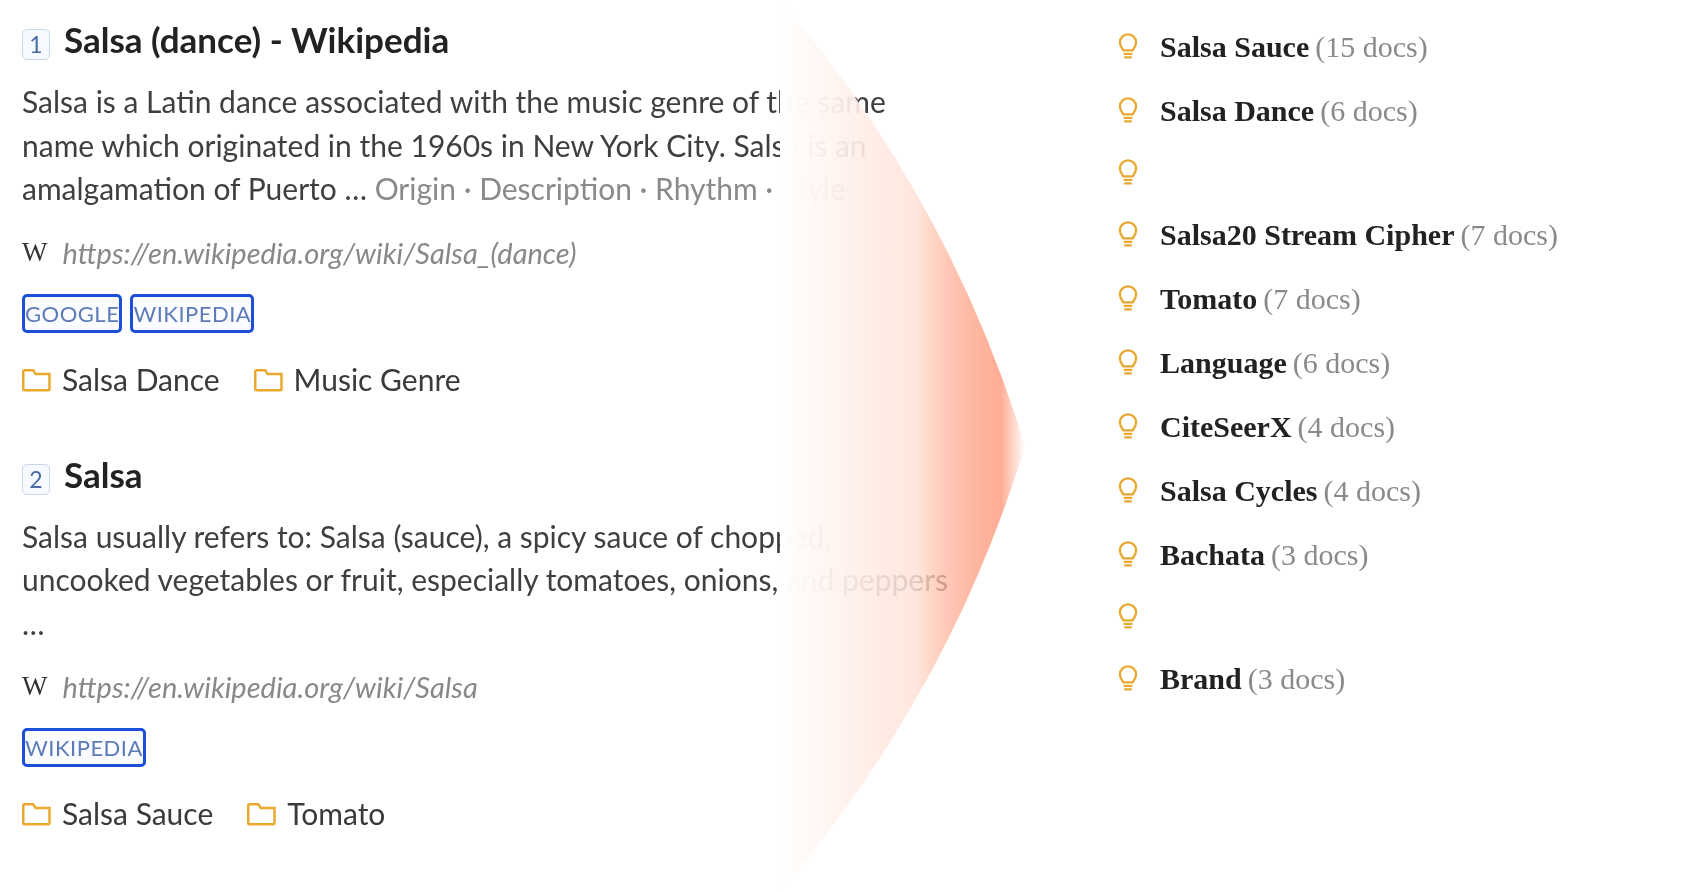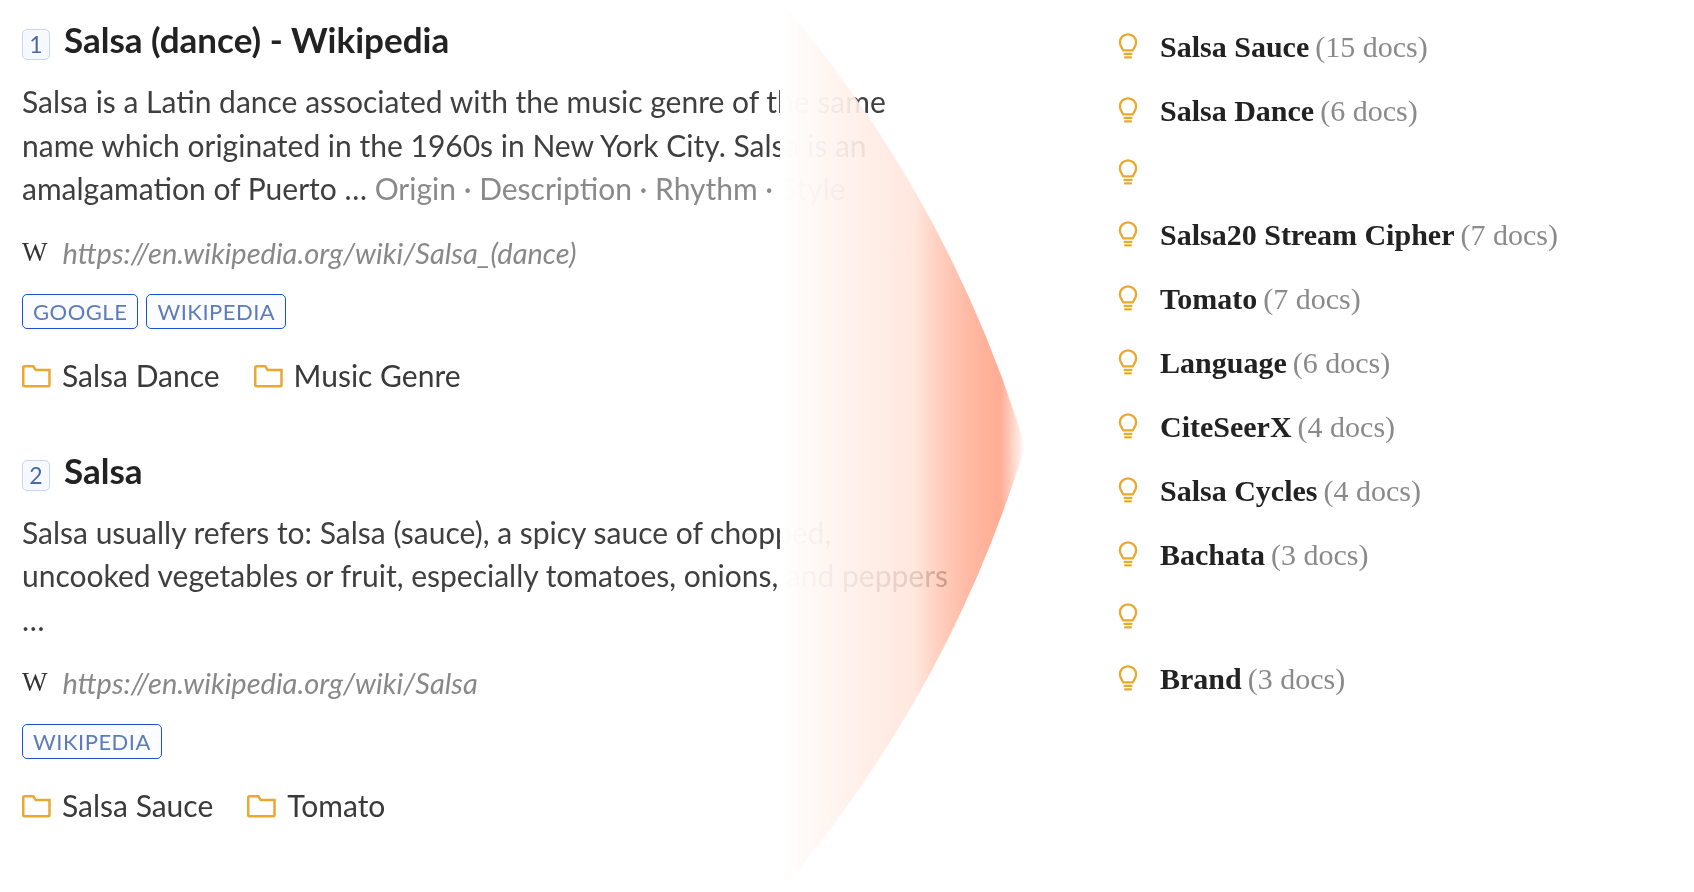--- a/index.html
+++ b/index.html
@@ -80,23 +80,23 @@
   }
   .tags-row {
     display: flex;
     gap: 8px;
     margin-bottom: 28px;
   }
   .src-tag {
     font-size: 22px;
     letter-spacing: 0.5px;
     color: #5d7bb8;
-    border: 1px solid #1d4ed8;
+    border: 3px solid #1d4ed8;
     border-radius: 5px;
-    padding: 3px 10px;
+    padding: 3px 0;
     background: #fafcff;
   }
   .folders-row {
     display: flex;
     gap: 34px;
     align-items: center;
   }
   .folder {
     display: flex;
     align-items: center;

